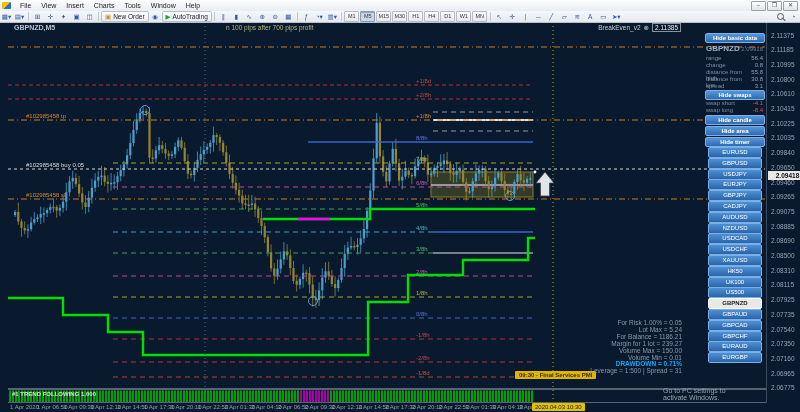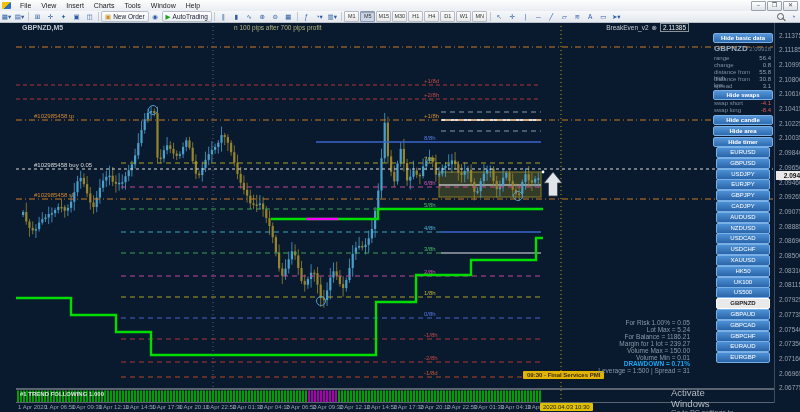--- a/index.html
+++ b/index.html
@@ -23,21 +23,21 @@
   .tsep{width:1px;height:9px;background:#c2c8d0;margin:0 2px;}
   .tbtn-labeled{display:flex;align-items:center;gap:2px;border:1px solid #b9c0c9;border-radius:2px;
     background:linear-gradient(#fff,#e8edf3);padding:0 3px;height:9px;font-size:6.5px;color:#223;}
   .tfbtn{width:13px;height:9px;border:1px solid #b5bcc5;background:linear-gradient(#fdfdfd,#e7e7e7);
     font-size:5.5px;line-height:8px;text-align:center;color:#333;margin:0 0.5px;border-radius:1px;}
   .tfbtn.active{background:#ccd6e6;border-color:#8899b5;box-shadow:inset 0 1px 1px rgba(0,0,0,.25);}
   .mag{position:relative;width:5px;height:5px;border:1px solid #555;border-radius:50%;margin:0 3px;}
   .mag:after{content:'';position:absolute;width:4px;height:1px;background:#555;
     transform:rotate(45deg);right:-3px;bottom:-1px;}
   
-  #chartwrap{position:absolute;left:16px;top:0;width:720px;height:412px;}
+  #chartwrap{position:absolute;left:8px;top:0;width:720px;height:412px;}
   #chart-svg{position:absolute;left:0;top:0;z-index:1;}
   .chart-label{position:absolute;z-index:3;white-space:nowrap;}
   #symbol-label{left:6px;top:24px;font-size:7px;color:#bac4ce;font-weight:bold;}
   #chart-comment{left:218px;top:24px;font-size:6.5px;color:#b6b67e;}
   #indicator-badge{right:47px;top:23px;display:flex;align-items:center;gap:3px;font-size:6.5px;color:#c8ccd2;}
   #indicator-badge .val{border:1px solid #8a929c;padding:0 2px;color:#eee;font-size:6.5px;}
   #news-flag{left:507px;top:371px;background:#e0b400;color:#3a2c00;font-size:6px;font-weight:bold;
     padding:1px 4px;border-radius:1px;z-index:3;}
   
   .hsep{position:absolute;left:0;width:800px;height:2px;background:#5a6470;z-index:2;}
@@ -859,17 +859,16 @@
           <div>For Balance = 1186.21</div>
           <div>Margin for 1 lot = 239.27</div>
           <div>Volume Max = 150.00</div>
           <div>Volume Min = 0.01</div>
         </div>
       <div id="drawdown-line">DRAWDOWN = 0.71%</div>
       <div>Leverage = 1:500 | Spread = 31</div>
     </div>
 
     <div id="watermark">
-      <div class="l1">Activate Windows</div>
       <div class="l2">Go to PC settings to activate Windows.</div>
     </div>
   </div>
 </div>
 
 </body></html>

